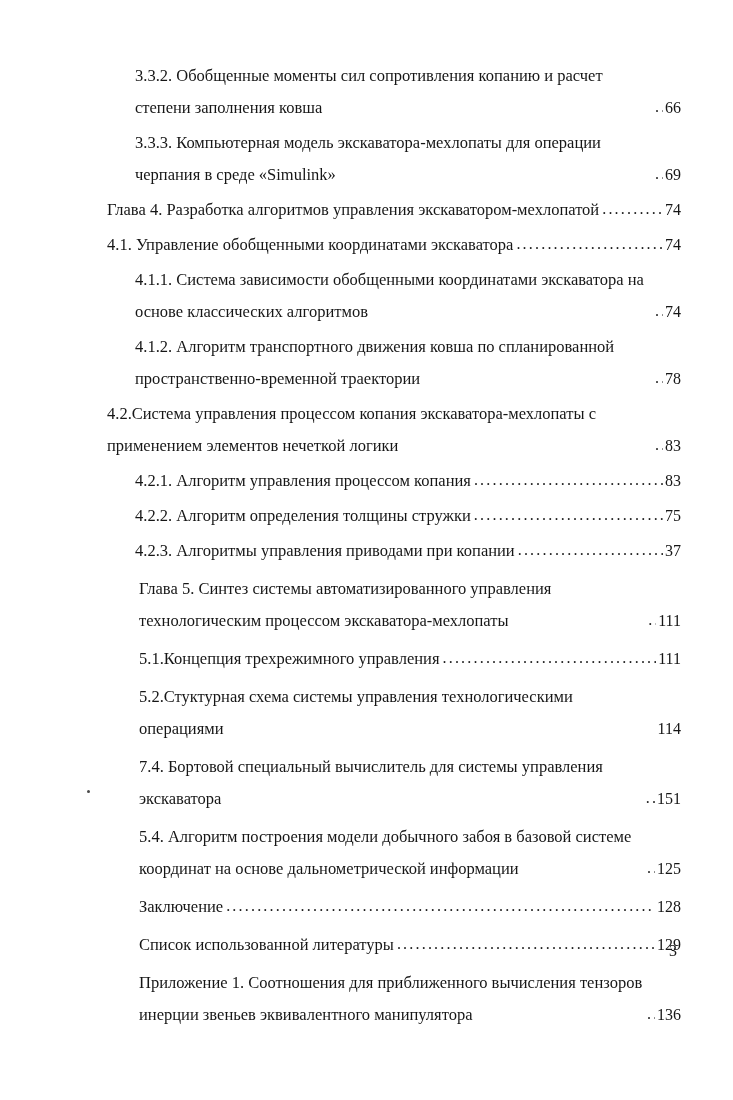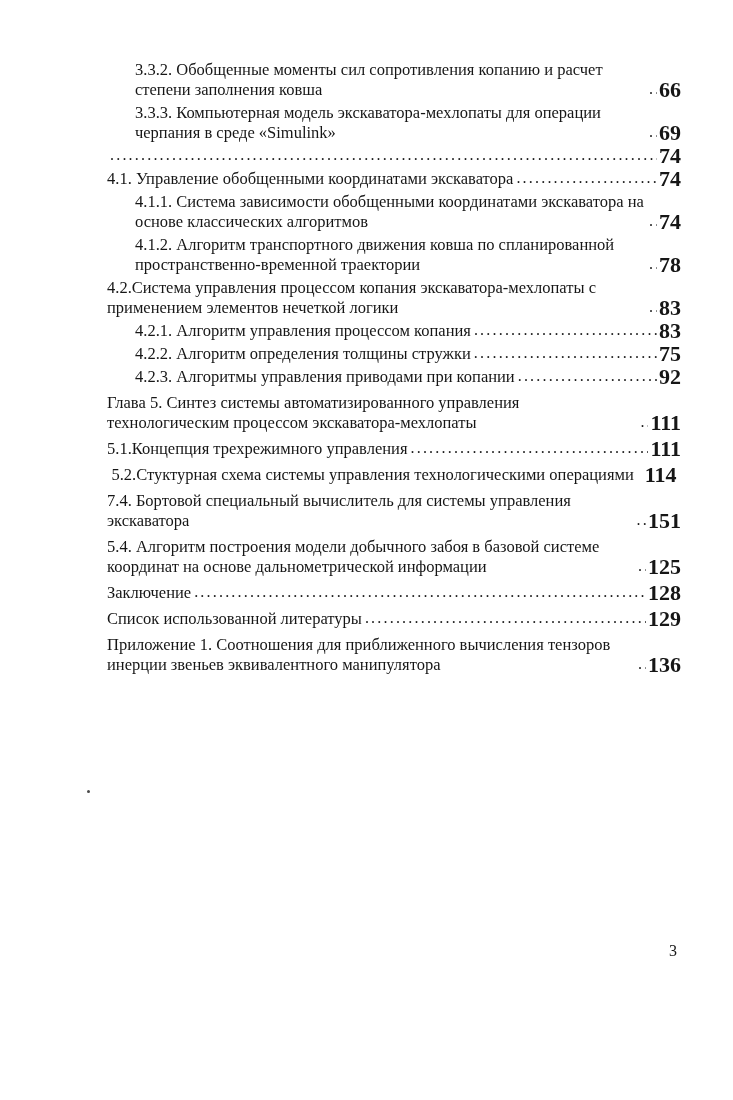--- a/index.html
+++ b/index.html
@@ -15,27 +15,26 @@
     height: 1100px;
     padding: 60px 52px 0 107px;
     overflow: hidden;
     background: #ffffff;
   }
   .toc { width: 100%; }
   .entry {
     display: flex;
     align-items: flex-end;
     font-size: 16.5px;
-    line-height: 20px;
+    line-height: 32px;
     margin-bottom: 3px;
     text-align: left;
-    justify-content: center;
   }
   
-  .entry:nth-child(n+11) { margin-top: 6px; }
+  .entry:nth-child(n+11) { margin-top: 6px; margin-left: 32px; }
   .entry.level-1 { margin-left: 28px; }
   .entry .text { flex: 0 1 auto; }
   .entry .leader {
     flex: 1 1 10px;
     min-width: 8px;
     position: relative;
     overflow: hidden;
     height: 20px;
     margin: 0 2px 0 3px;
   }
@@ -44,21 +43,21 @@
     position: absolute;
     left: 0;
     bottom: 1px;
     white-space: nowrap;
     letter-spacing: 2.2px;
     font-size: 16px;
     color: #1c1c1c;
   }
   .entry.no-dots .leader { flex: 0 0 6px; min-width: 6px; }
   .entry.no-dots .leader::after { content: ""; }
-  .entry .page { flex: 0 0 auto; font-size: 22px; font-weight: bold; }
+  .entry .page { flex: 0 0 auto; font-size: 16px; }
   .footer-page {
     position: absolute;
     top: 942px;
     right: 56px;
     font-size: 16px;
     color: #161616;
   }
   .stray-dot {
     position: absolute;
     left: 87px;
@@ -80,20 +79,21 @@
     <span class="page">66</span>
   </div>
 
   <div class="entry level-1">
     <span class="text">3.3.3. Компьютерная модель экскаватора-мехлопаты для операции черпания в среде «Simulink»</span>
     <span class="leader"></span>
     <span class="page">69</span>
   </div>
 
   <div class="entry level-0">
+    <span class="text">Глава 4. Разработка алгоритмов управления экскаватором-мехлопатой</span>
     <span class="leader"></span>
     <span class="page">74</span>
   </div>
 
   <div class="entry level-0">
     <span class="text">4.1. Управление обобщенными координатами экскаватора</span>
     <span class="leader"></span>
     <span class="page">74</span>
   </div>
 
@@ -123,21 +123,21 @@
 
   <div class="entry level-1">
     <span class="text">4.2.2. Алгоритм определения толщины стружки</span>
     <span class="leader"></span>
     <span class="page">75</span>
   </div>
 
   <div class="entry level-1">
     <span class="text">4.2.3. Алгоритмы управления приводами при копании</span>
     <span class="leader"></span>
-    <span class="page">92</span>
+    <span class="page">37</span>
   </div>
 
   <div class="entry level-0">
     <span class="text">Глава 5. Синтез системы автоматизированного управления технологическим процессом экскаватора-мехлопаты</span>
     <span class="leader"></span>
     <span class="page">111</span>
   </div>
 
   <div class="entry level-0">
     <span class="text">5.1.Концепция трехрежимного управления</span>

